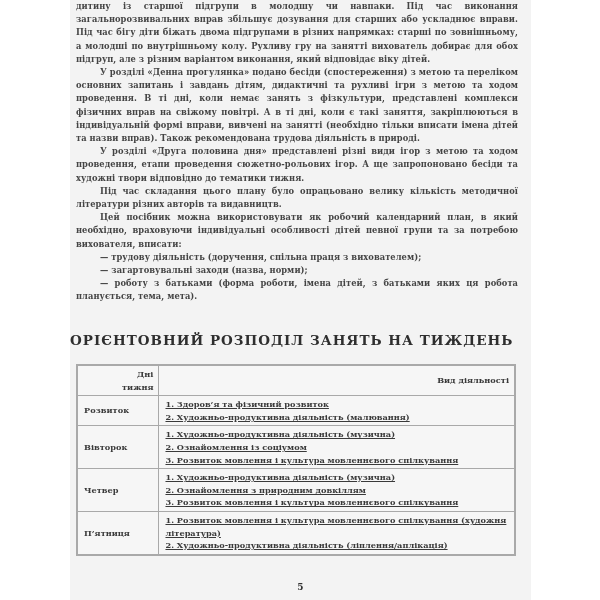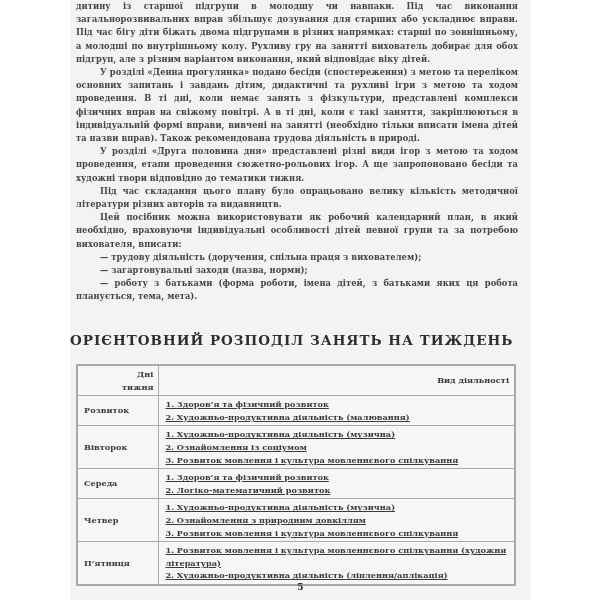--- a/index.html
+++ b/index.html
@@ -85,27 +85,20 @@
     </tr>
     <tr>
       <td class="day">Вівторок</td>
       <td class="acts">
         <div>1. Художньо-продуктивна діяльність (музична)</div>
         <div>2. Ознайомлення із соціумом</div>
         <div>3. Розвиток мовлення і культура мовленнєвого спілкування</div>
       </td>
     </tr>
     <tr>
-      <td class="day">Середа</td>
-      <td class="acts">
-        <div>1. Здоров’я та фізичний розвиток</div>
-        <div>2. Логіко-математичний розвиток</div>
-      </td>
-    </tr>
-    <tr>
       <td class="day">Четвер</td>
       <td class="acts">
         <div>1. Художньо-продуктивна діяльність (музична)</div>
         <div>2. Ознайомлення з природним довкіллям</div>
         <div>3. Розвиток мовлення і культура мовленнєвого спілкування</div>
       </td>
     </tr>
     <tr>
       <td class="day">П’ятниця</td>
       <td class="acts">

